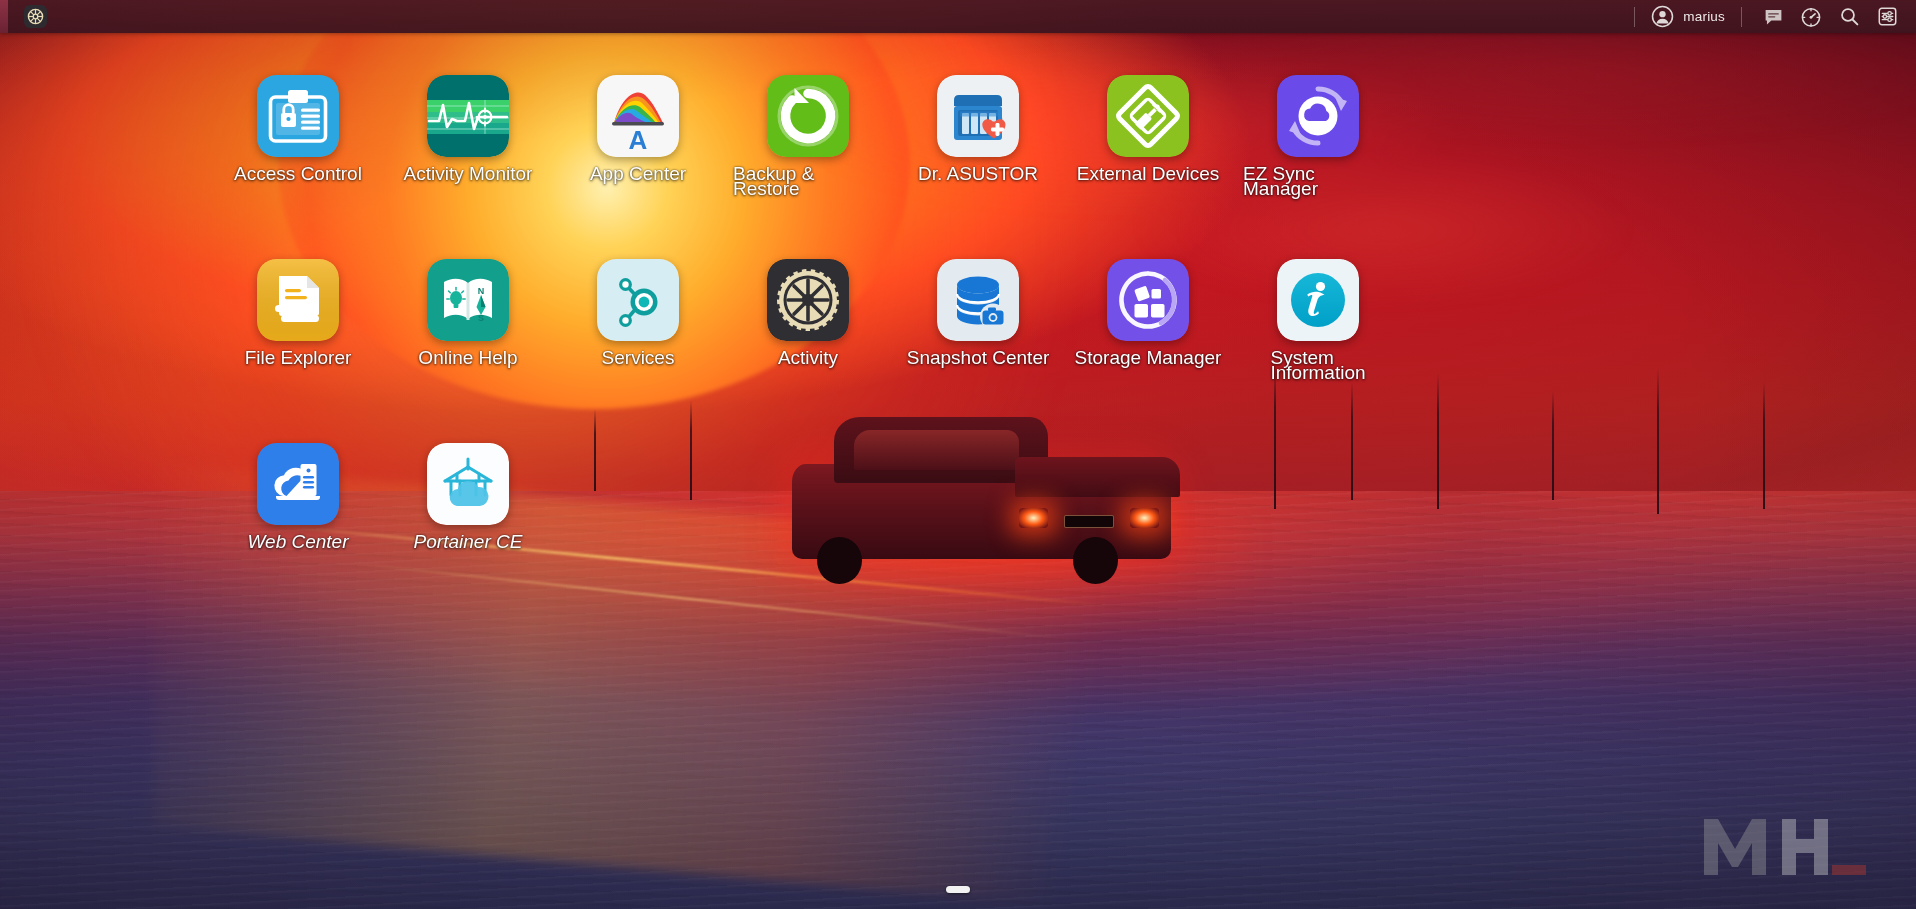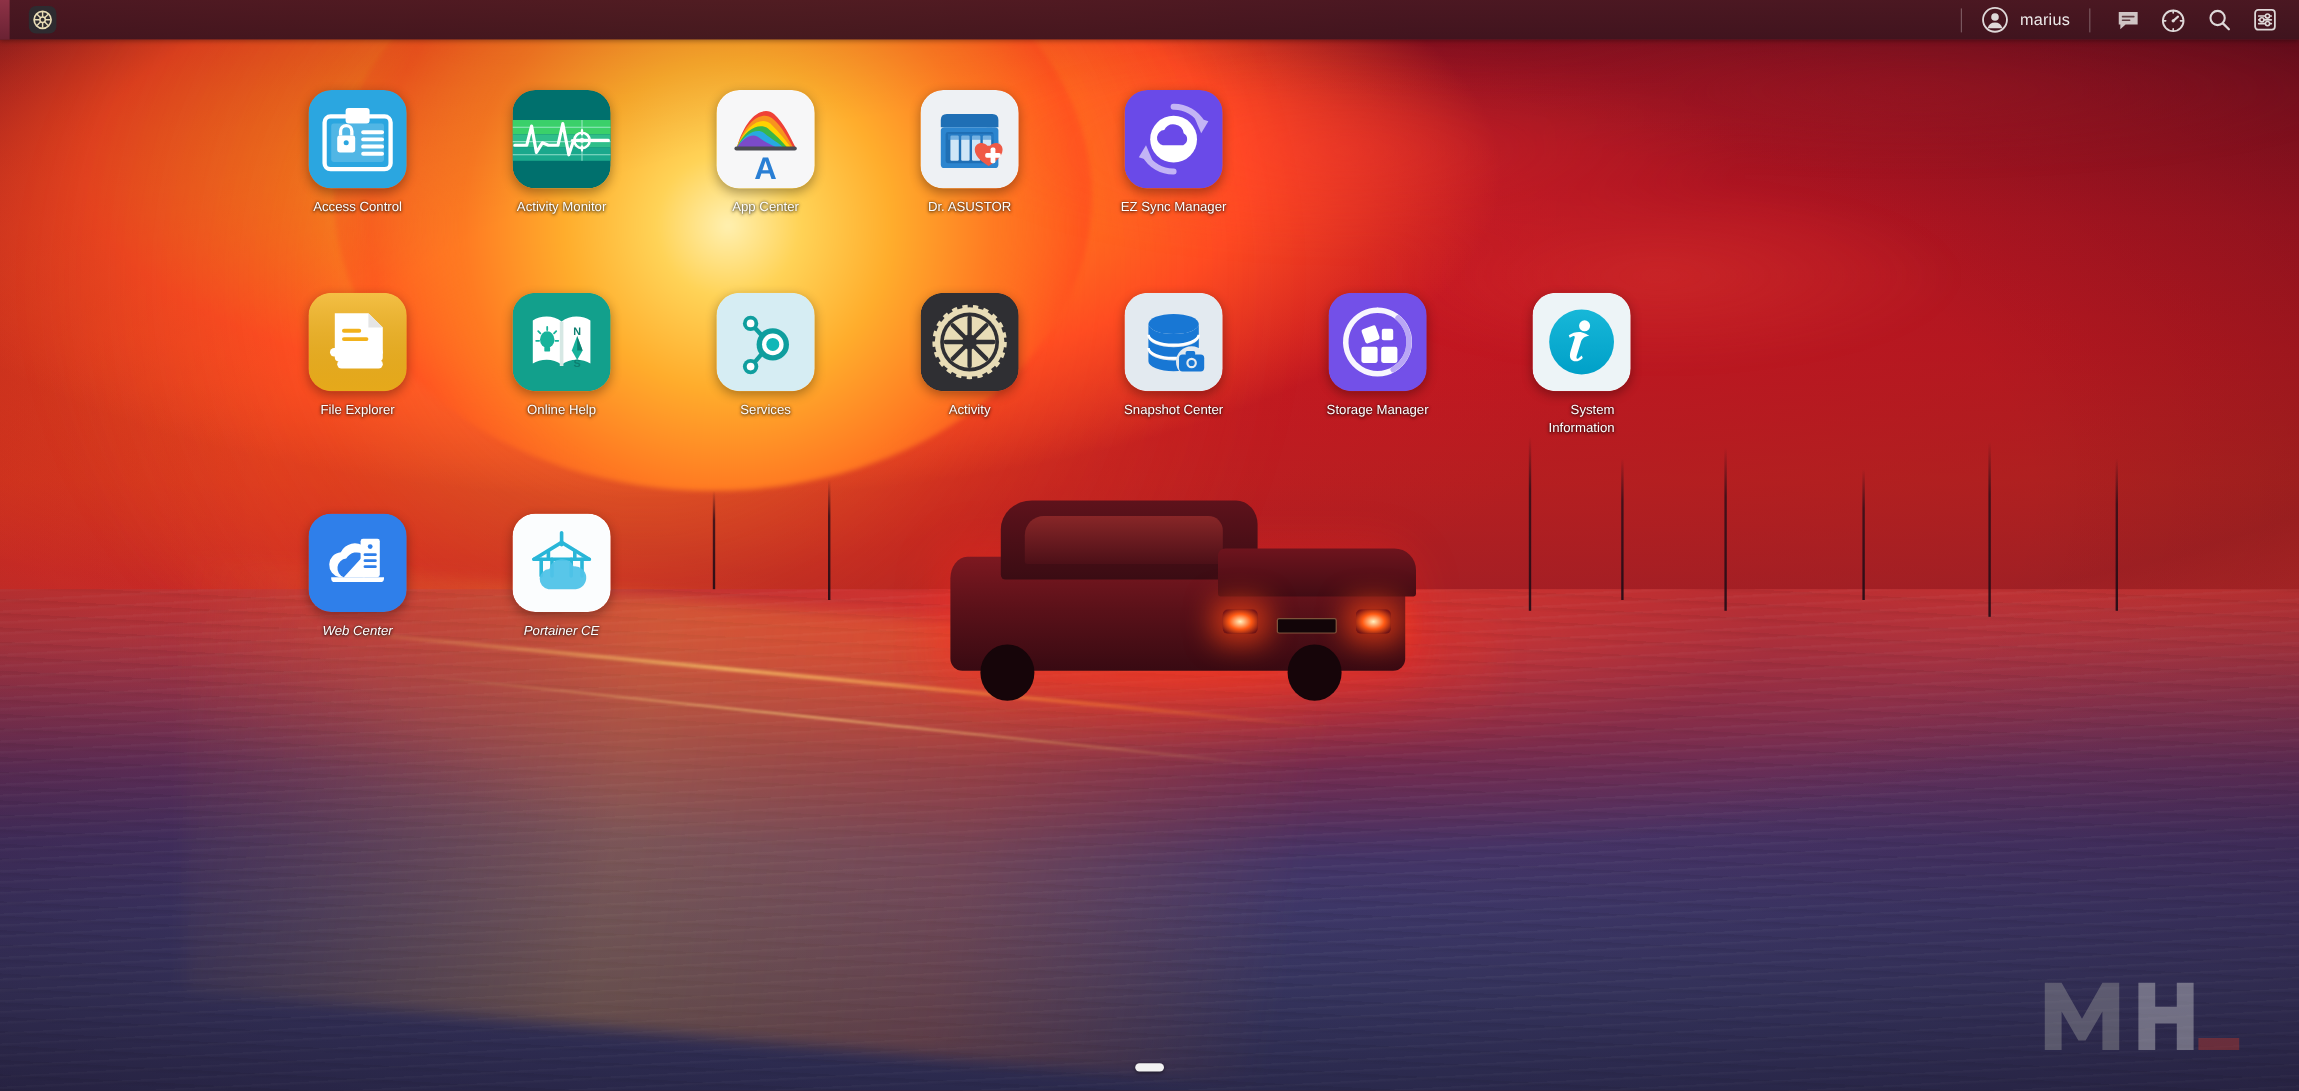--- a/index.html
+++ b/index.html
@@ -234,22 +234,22 @@
     width:82px; height:82px;
     border-radius:19px;
     position:relative;
     overflow:hidden;
     box-shadow:0 3px 9px rgba(0,0,0,0.32);
     flex:none;
   }
   .app-label {
     margin-top:9px;
     color:#ffffff;
-    font-size:11px;
-    text-align:right;
+    font-size:19px;
+    text-align:left;
     line-height:15px;
     max-width:150px;
     text-shadow:0 1px 3px rgba(0,0,0,0.75), 0 0 2px rgba(0,0,0,0.6);
   }
   .row-gap-1 { margin-top:63px; }
   .row-gap-2 { margin-top:63px;font-style:italic; }
 
   svg { display:block; }
 
   
@@ -451,20 +451,31 @@
             <path d="M17 50 C24 38, 34 33, 40 38 C46 43, 52 46, 56 50 Z" fill="#27aae1"></path>
             <path d="M17 50 C23 41, 31 37, 36 42 C41 46, 47 48, 50 50 Z" fill="#7b4bc9"></path>
             <rect x="15" y="49" width="52" height="3.4" rx="1.7" fill="#4b4b52"></rect>
           </g>
           <text x="41" y="74" font-family="'Liberation Sans',sans-serif" font-size="26" font-weight="bold" fill="#2a7fd4" text-anchor="middle">A</text>
         </svg>
       </div>
       <div class="app-label">App Center</div>
     </div>
 
+    <div class="app-cell">
+      <div class="app-icon">
+        <svg width="82" height="82" viewBox="0 0 82 82">
+          <rect width="82" height="82" rx="19" fill="#62bd19"></rect>
+          <circle cx="41" cy="41" r="29" fill="none" stroke="#ffffff" stroke-width="3" opacity="0.35"></circle>
+          <path d="M41 18.5 a22.5 22.5 0 1 1 -15.9 6.6" fill="none" stroke="#ffffff" stroke-width="9.5" stroke-linecap="round"></path>
+          <path d="M27.5 13 L27.5 28 L42 28 Z" fill="#ffffff"></path>
+        </svg>
+      </div>
+      <div class="app-label">Backup &amp; Restore</div>
+    </div>
 
     <div class="app-cell">
       <div class="app-icon">
         <svg width="82" height="82" viewBox="0 0 82 82">
           <rect width="82" height="82" rx="19" fill="#eef1f4"></rect>
           <path d="M56 24 L68 48 L52 62 Z" fill="#ccd6de"></path>
           <path d="M17 25 q0-5 5-5 h38 q5 0 5 5 v6 H17 Z" fill="#1f6fb5"></path>
           <rect x="17" y="31" width="48" height="34" rx="3" fill="#2c85cf"></rect>
           <rect x="21" y="35" width="40" height="26" rx="2" fill="#1f6fb5"></rect>
           <g fill="#cfe6f7">
@@ -477,20 +488,40 @@
           <path d="M54 44.5 c3.6-4.2 10.5-2.4 10.5 3.3 0 6.4-8.5 11.6-11.6 13.6 -3.1-2-11.6-7.2-11.6-13.6 0-5.7 6.9-7.5 10.5-3.3 z" transform="translate(4,2)" fill="#f05a46"></path>
           <g fill="#ffffff" transform="translate(4,2)">
             <rect x="50" y="50.5" width="13" height="4" rx="1.4"></rect>
             <rect x="54.5" y="46" width="4" height="13" rx="1.4"></rect>
           </g>
         </svg>
       </div>
       <div class="app-label">Dr. ASUSTOR</div>
     </div>
 
+    <div class="app-cell">
+      <div class="app-icon">
+        <svg width="82" height="82" viewBox="0 0 82 82">
+          <rect width="82" height="82" rx="19" fill="#8bc220"></rect>
+          <g transform="rotate(45 41 41)" fill="none" stroke="#ffffff" stroke-width="5" stroke-linejoin="round">
+            <rect x="19" y="19" width="44" height="44" rx="4"></rect>
+            <rect x="29" y="29" width="24" height="24" rx="3"></rect>
+          </g>
+          <rect x="30" y="30" width="22" height="22" fill="#8bc220" transform="rotate(45 41 41)"></rect>
+          <g transform="rotate(-45 41 41)">
+            <rect x="26" y="37" width="16" height="9" rx="1.8" fill="#ffffff"></rect>
+            <rect x="42" y="39.6" width="9" height="3.8" fill="#ffffff"></rect>
+            <circle cx="54" cy="41.5" r="2.4" fill="#ffffff"></circle>
+            <rect x="51.5" y="36" width="2.6" height="4" fill="#ffffff"></rect>
+            <rect x="51.5" y="43" width="2.6" height="4" fill="#ffffff"></rect>
+          </g>
+        </svg>
+      </div>
+      <div class="app-label">External Devices</div>
+    </div>
 
     <div class="app-cell">
       <div class="app-icon">
         <svg width="82" height="82" viewBox="0 0 82 82">
           <rect width="82" height="82" rx="19" fill="#6a4ae8"></rect>
           <path d="M41 14 a27 27 0 0 1 24 14" fill="none" stroke="#c3b4f5" stroke-width="5" stroke-linecap="round"></path>
           <path d="M41 68 a27 27 0 0 1 -24 -14" fill="none" stroke="#c3b4f5" stroke-width="5" stroke-linecap="round"></path>
           <path d="M58 22 L70 26 L64 36 Z" fill="#c3b4f5"></path>
           <path d="M24 60 L12 56 L18 46 Z" fill="#c3b4f5"></path>
           <circle cx="41" cy="41" r="19.5" fill="#ffffff"></circle>

